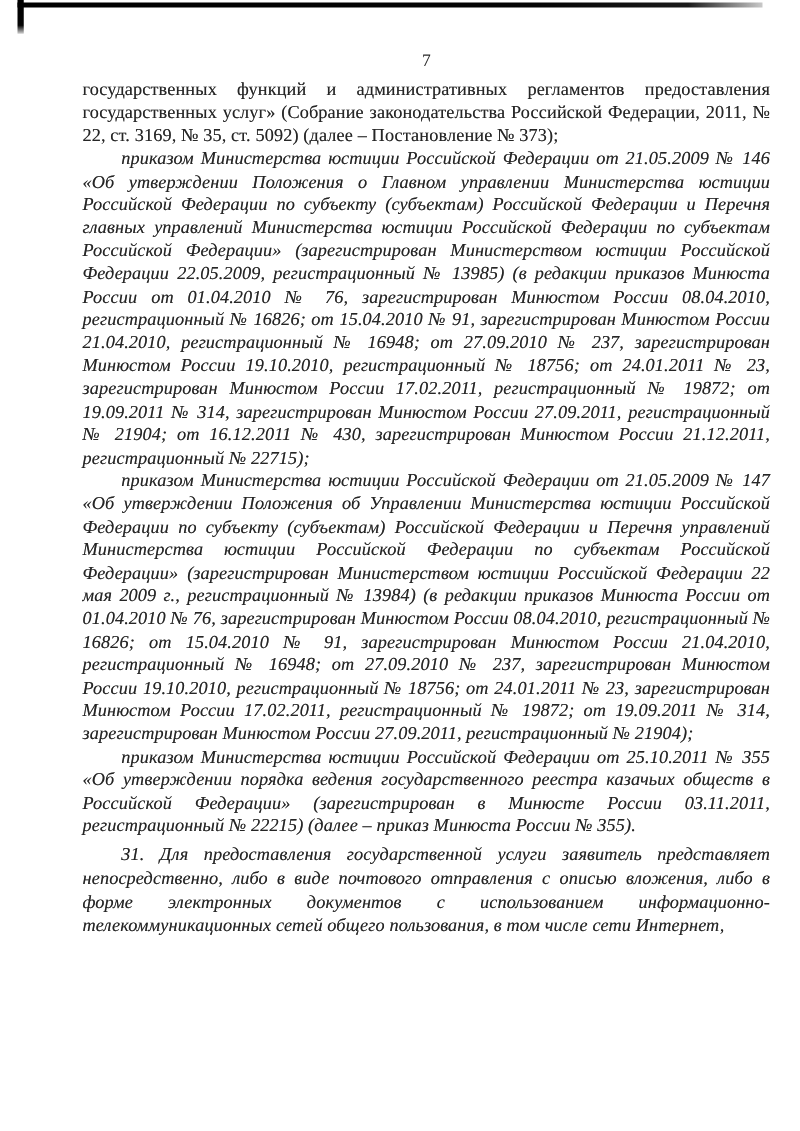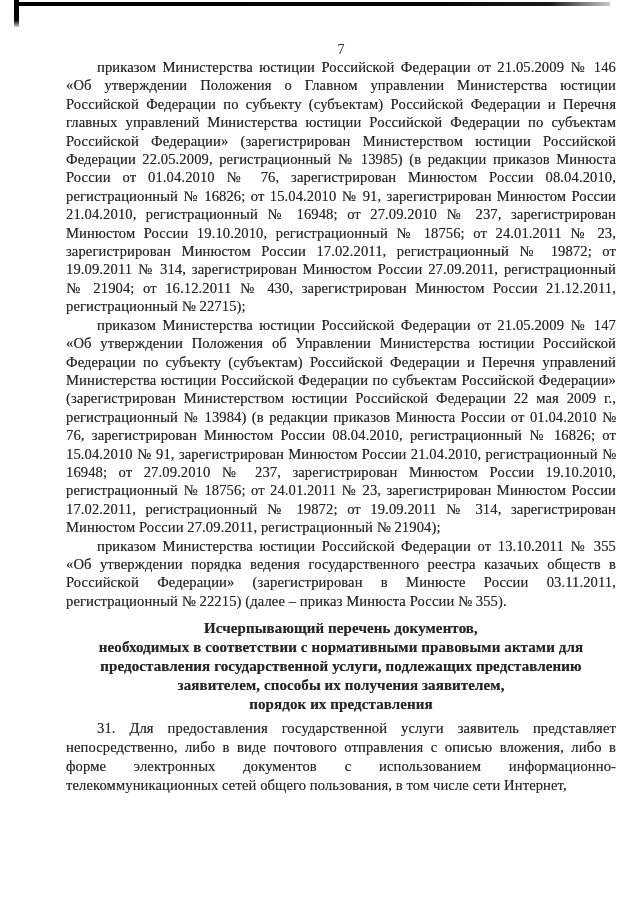--- a/index.html
+++ b/index.html
@@ -55,20 +55,21 @@
     line-height: 18.4px;
     text-align: justify;
     letter-spacing: 0.1px;
     text-shadow: 0 0 0.5px rgba(30,30,30,0.55);
   }
   p.body-par.first {
     margin-top: 5px;
   }
   p.body-par.indent {
     text-indent: 31px;
+    font-style: italic;
   }
   .section-heading {
     margin-top: 9px;
     font-size: 15px;
     font-weight: bold;
     line-height: 19px;
     text-align: center;
     white-space: pre-line;
     letter-spacing: 0.1px;
     text-shadow: 0 0 0.6px rgba(30,30,30,0.6);
@@ -83,29 +84,25 @@
 
 <div class="page">
 
   <div class="scan-top-line"></div>
   <div class="scan-left-mark"></div>
 
   <div class="content">
 
     <div class="page-number">7</div>
 
+    <p class="body-par first">государственных функций и административных регламентов предоставления государственных услуг» (Собрание законодательства Российской Федерации, 2011, № 22, ст. 3169, № 35, ст. 5092) (далее – Постановление № 373);</p>
 
     <p class="body-par indent">приказом Министерства юстиции Российской Федерации от 21.05.2009 № 146 «Об утверждении Положения о Главном управлении Министерства юстиции Российской Федерации по субъекту (субъектам) Российской Федерации и Перечня главных управлений Министерства юстиции Российской Федерации по субъектам Российской Федерации» (зарегистрирован Министерством юстиции Российской Федерации 22.05.2009, регистрационный № 13985) (в редакции приказов Минюста России от 01.04.2010 № 76, зарегистрирован Минюстом России 08.04.2010, регистрационный № 16826; от 15.04.2010 № 91, зарегистрирован Минюстом России 21.04.2010, регистрационный № 16948; от 27.09.2010 № 237, зарегистрирован Минюстом России 19.10.2010, регистрационный № 18756; от 24.01.2011 № 23, зарегистрирован Минюстом России 17.02.2011, регистрационный № 19872; от 19.09.2011 № 314, зарегистрирован Минюстом России 27.09.2011, регистрационный № 21904; от 16.12.2011 № 430, зарегистрирован Минюстом России 21.12.2011, регистрационный № 22715);</p>
 
     <p class="body-par indent">приказом Министерства юстиции Российской Федерации от 21.05.2009 № 147 «Об утверждении Положения об Управлении Министерства юстиции Российской Федерации по субъекту (субъектам) Российской Федерации и Перечня управлений Министерства юстиции Российской Федерации по субъектам Российской Федерации» (зарегистрирован Министерством юстиции Российской Федерации 22 мая 2009 г., регистрационный № 13984) (в редакции приказов Минюста России от 01.04.2010 № 76, зарегистрирован Минюстом России 08.04.2010, регистрационный № 16826; от 15.04.2010 № 91, зарегистрирован Минюстом России 21.04.2010, регистрационный № 16948; от 27.09.2010 № 237, зарегистрирован Минюстом России 19.10.2010, регистрационный № 18756; от 24.01.2011 № 23, зарегистрирован Минюстом России 17.02.2011, регистрационный № 19872; от 19.09.2011 № 314, зарегистрирован Минюстом России 27.09.2011, регистрационный № 21904);</p>
 
-    <p class="body-par indent">приказом Министерства юстиции Российской Федерации от 13.10.2011 № 355 «Об утверждении порядка ведения государственного реестра казачьих обществ в Российской Федерации» (зарегистрирован в Минюсте России 03.11.2011, регистрационный № 22215) (далее – приказ Минюста России № 355).</p>
+    <p class="body-par indent">приказом Министерства юстиции Российской Федерации от 25.10.2011 № 355 «Об утверждении порядка ведения государственного реестра казачьих обществ в Российской Федерации» (зарегистрирован в Минюсте России 03.11.2011, регистрационный № 22215) (далее – приказ Минюста России № 355).</p>
 
-    <div class="section-heading">Исчерпывающий перечень документов,
-необходимых в соответствии с нормативными правовыми актами для
-предоставления государственной услуги, подлежащих представлению
-заявителем, способы их получения заявителем,
-порядок их представления</div>
 
     <p class="body-par indent par23">31. Для предоставления государственной услуги заявитель представляет непосредственно, либо в виде почтового отправления с описью вложения, либо в форме электронных документов с использованием информационно-телекоммуникационных сетей общего пользования, в том числе сети Интернет,</p>
 
   </div>
 </div>
 
 </body></html>

